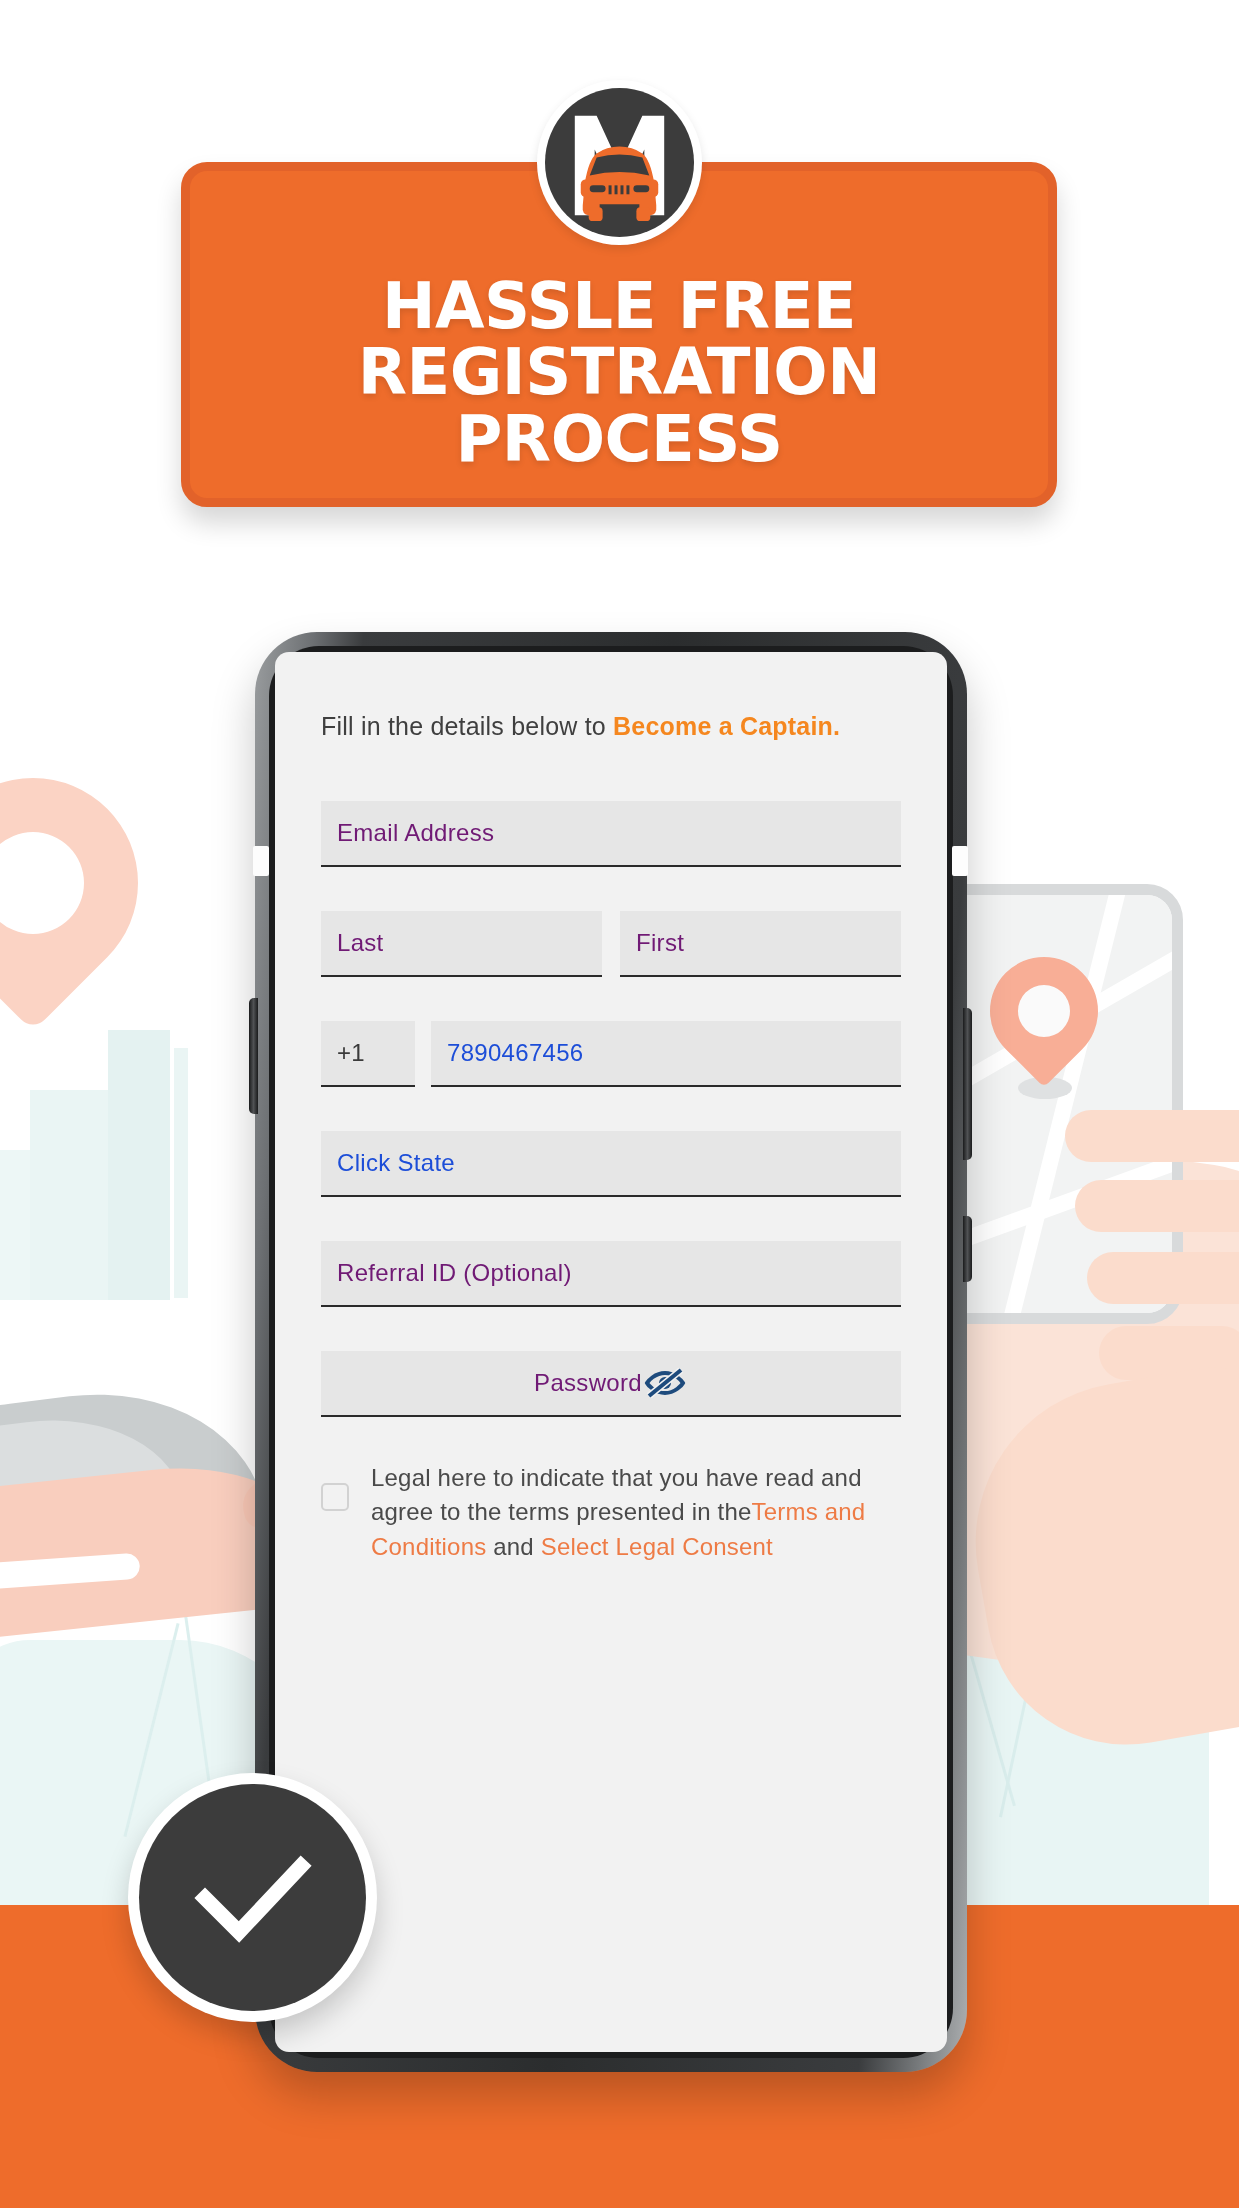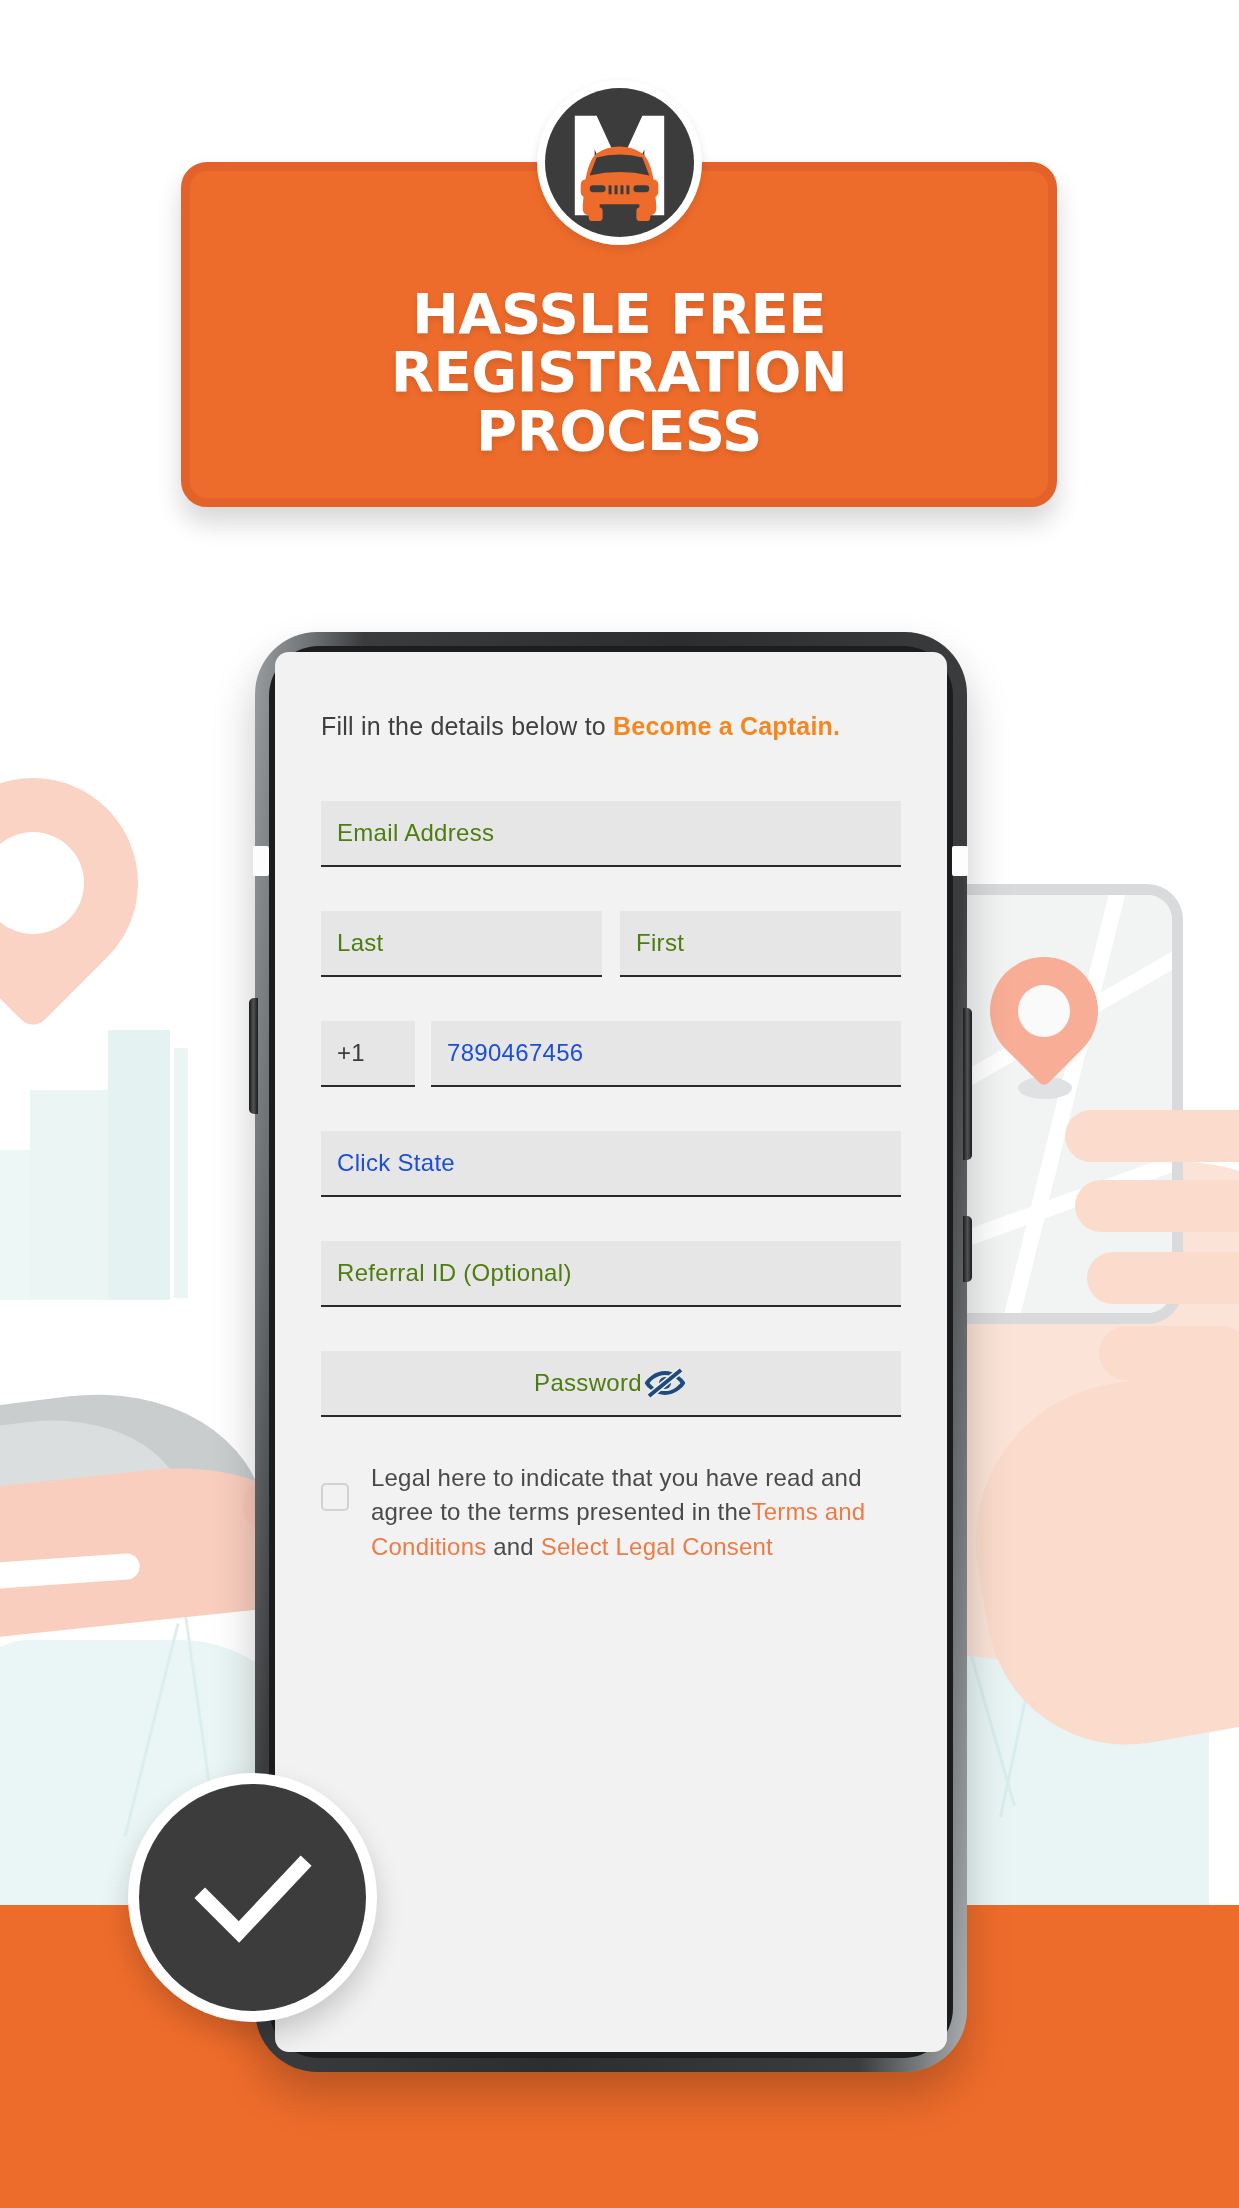--- a/index.html
+++ b/index.html
@@ -148,21 +148,21 @@
     border-radius:26px;
     box-shadow: 0 16px 26px rgba(0,0,0,.16);
     display:flex;
     align-items:center;
     justify-content:center;
   }
   .banner-title {
     color:#FFFFFF;
     font-family:"DejaVu Sans", sans-serif;
     font-weight:bold;
-    font-size:56px;
+    font-size:64px;
     line-height:1.04;
     letter-spacing:-0.5px;
     text-align:center;
     text-shadow: 0 3px 6px rgba(0,0,0,.12);
     padding-top:76px;
     white-space:pre-line;
   }
 
   
   .logo-badge {
@@ -232,21 +232,21 @@
   .lede .hl { color:#F5871F; font-weight:bold; }
 
   .field {
     background:#E6E6E6;
     border-bottom:2px solid #2A2A2A;
     height:66px;
     display:flex;
     align-items:center;
     padding:0 16px;
     font-size:24px;
-    color:#4d7c0f;
+    color:#701a75;
     letter-spacing:.3px;
   }
   .field.filled { color:#1d4ed8; }
   .row { margin-bottom:44px; }
   .row.split { display:flex; gap:18px; }
   .row.split .field { flex:1; }
   .row.phone-row { display:flex; gap:16px; }
   .row.phone-row .cc { width:94px; color:#3A3A3A; }
   .row.phone-row .num { flex:1; }
 

